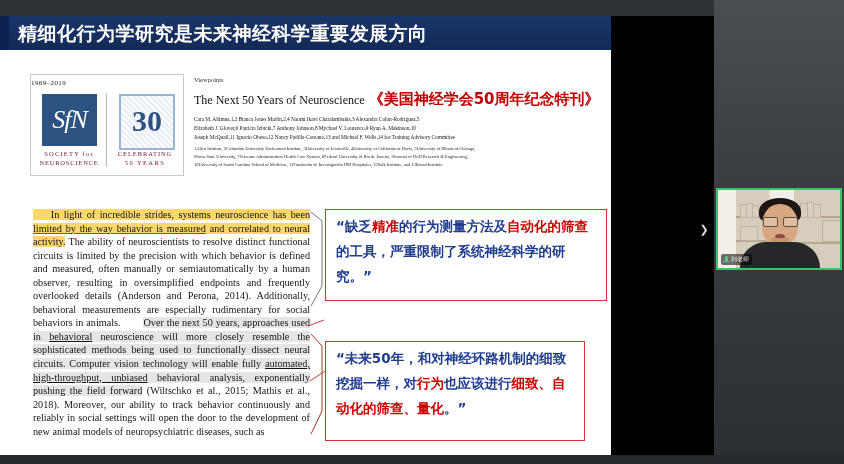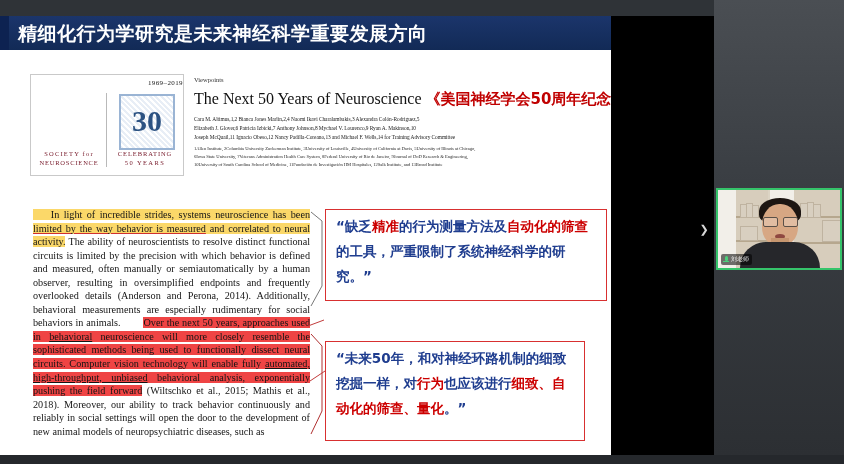--- a/index.html
+++ b/index.html
@@ -45,21 +45,21 @@
   
   #journal-header{
     position:absolute;left:30px;top:58px;width:570px;height:102px;
   }
   #sfn-logo{
     position:absolute;left:0;top:0;width:152px;height:100px;
     border:1px solid #c9c9c9;
     background:#fff;
   }
   #sfn-years{
-    position:absolute;left:0;top:4px;width:152px;text-align:right;
+    position:absolute;left:0;top:4px;width:152px;text-align:left;
     font-family:"Liberation Serif",serif;font-size:7px;color:#1a1a1a;
     letter-spacing:.4px;
   }
   #sfn-divider{
     position:absolute;left:75px;top:18px;width:1px;height:74px;background:#b9b9b9;
   }
   #sfn-mark{
     position:absolute;left:11px;top:19px;width:55px;height:52px;
     background:#2c5282;
     color:#fff;
@@ -98,21 +98,21 @@
   }
 
   #viewpoints{
     position:absolute;left:164px;top:2px;
     font-family:"Liberation Serif",serif;font-size:6.5px;color:#333;
   }
   #article-title-row{
     position:absolute;left:164px;top:16px;white-space:nowrap;
   }
   #article-title{
-    font-family:"Liberation Serif",serif;font-size:16px;color:#111;
+    font-family:"Liberation Serif",serif;font-size:12px;color:#111;
   }
   #article-title-cn{
     font-family:"DejaVu Sans","Liberation Sans",sans-serif;
     font-size:15px;font-weight:bold;color:#c00000;margin-left:4px;
   }
   .authors{
     position:absolute;left:164px;
     font-family:"Liberation Serif",serif;font-size:5.4px;color:#1a1a1a;
     white-space:nowrap;letter-spacing:-.05px;
   }
@@ -125,21 +125,21 @@
   
   #body-col{
     position:absolute;left:33px;top:192px;width:277px;
     font-family:"Liberation Serif",serif;
     font-size:10.2px;line-height:13.55px;
     color:#141414;
     text-align:justify;
   }
   #body-col p{margin:0;}
   .hl-yellow{background:#fbd869;}
-  .hl-blue{background:#ef4444;margin-left:20px;}
+  .hl-blue{background:#e5e5e5;margin-left:20px;}
   .u{ text-decoration:underline; }
   .u-red{ text-decoration:underline; text-decoration-color:#d03030; }
 
   
   .callout{
     position:absolute;
     border:1.2px solid #d83030;
     background:#ffffff;
     font-family:"DejaVu Sans","Liberation Sans",sans-serif;
     font-weight:bold;
@@ -240,20 +240,21 @@
       <div id="slide-title-bar">
         <div class="accent"></div>
         <div id="slide-title">精细化行为学研究是未来神经科学重要发展方向</div>
       </div>
 
       <div id="journal-header">
 
         <div id="sfn-logo">
           <div id="sfn-years">1969–2019</div>
           <div id="sfn-divider"></div>
+          <div id="sfn-mark">SfN</div>
           <div id="sfn-name1">SOCIETY for</div>
           <div id="sfn-name2">NEUROSCIENCE</div>
           <div id="sfn-50">30</div>
           <div id="sfn-cel1">CELEBRATING</div>
           <div id="sfn-cel2">50  YEARS</div>
         </div>
 
         <div id="viewpoints">Viewpoints</div>
 
         <div id="article-title-row">

